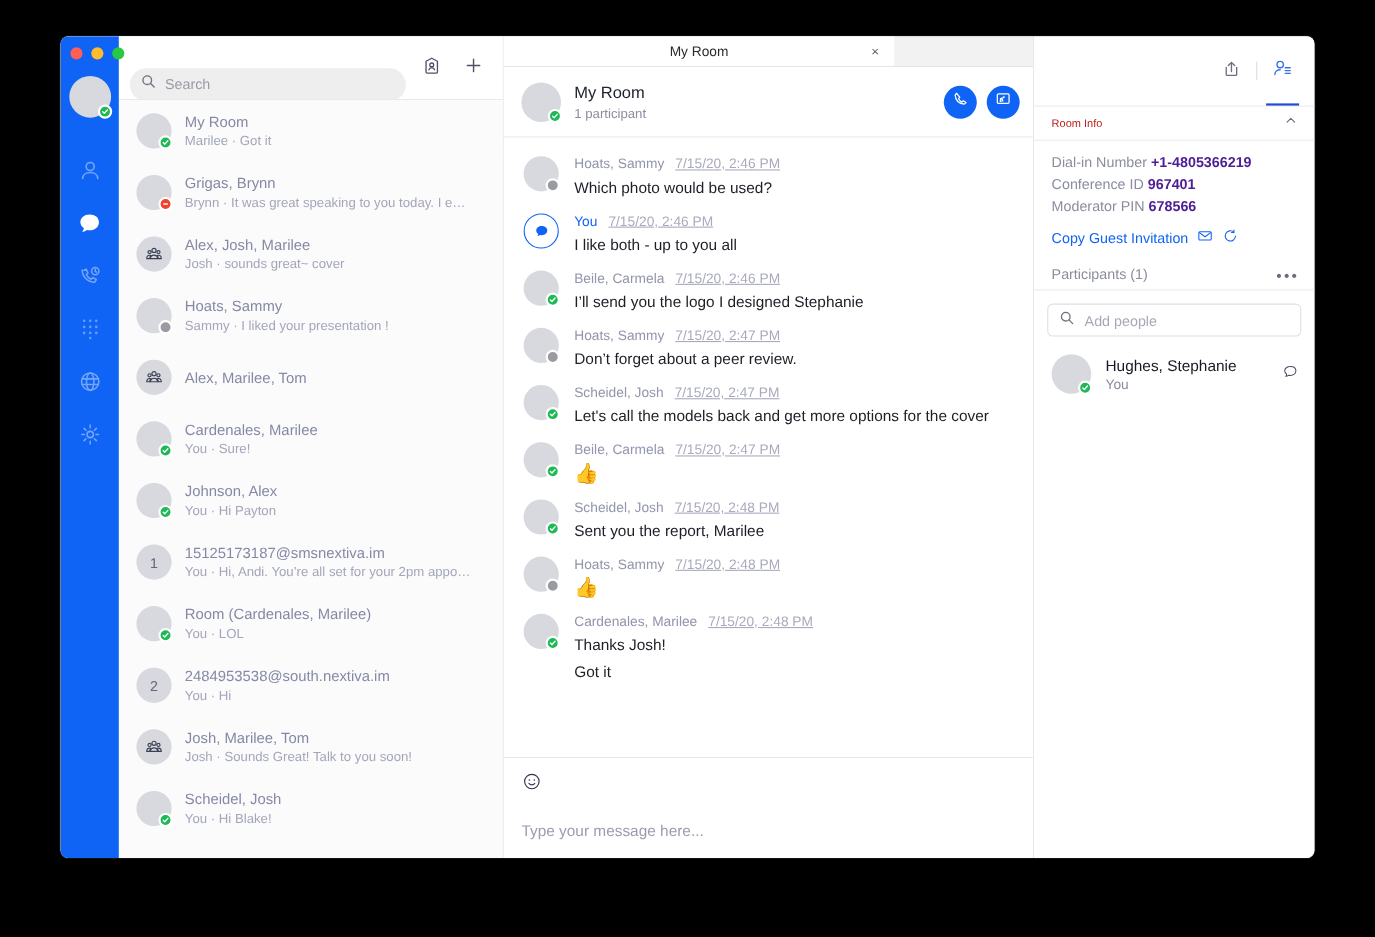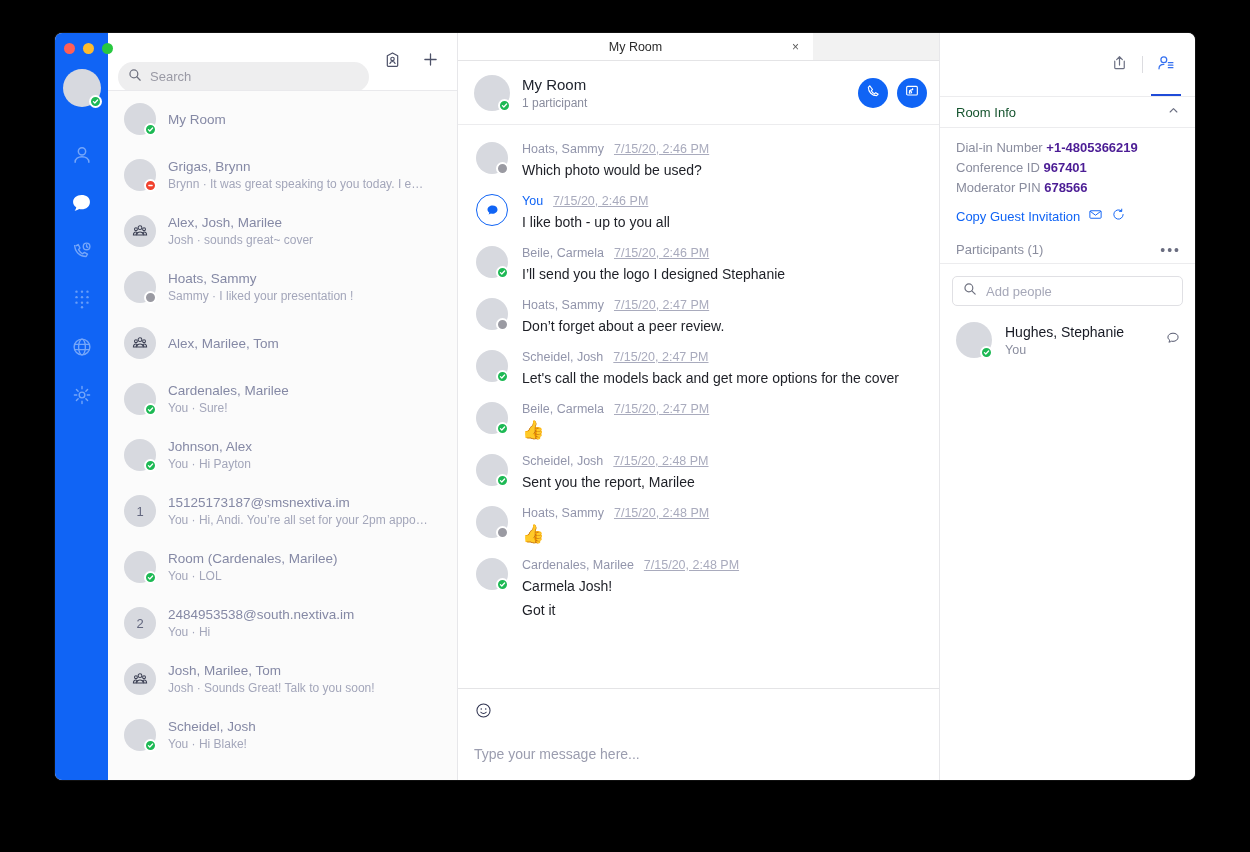--- a/index.html
+++ b/index.html
@@ -292,21 +292,21 @@
     background: #1f4bd8;
   }
   .room-info-hdr {
     height: 32px; flex: 0 0 32px;
     display: flex; align-items: center; justify-content: space-between;
     padding: 0 14px 0 16px;
     border-top: 1px solid #ececee;
     border-bottom: 1px solid #ececee;
     cursor: pointer;
   }
-  .room-info-title { font-size: 13px; color: #14532d; }
+  .room-info-title { font-size: 10px; color: #b91c1c; }
   .room-info-body { padding: 10px 16px 0 16px; }
   .info-line { font-size: 13px; line-height: 20px; }
   .info-label { color: #8a8d9e; }
   .info-value { color: #4c1d95; font-weight: bold; }
   .copy-invite {
     margin-top: 9px;
     display: flex; align-items: center; gap: 8px;
     font-size: 13px; color: #1064f5;
     cursor: pointer;
   }
@@ -454,20 +454,21 @@
           <div class="av av-32">
             <div class="pic p-steph"></div>
             <span class="badge online">
               <svg width="7" height="7" viewBox="0 0 10 10">
                 <path d="M2 5.2 L4 7.2 L8 2.8" stroke="#fff" stroke-width="1.8" fill="none" stroke-linecap="round" stroke-linejoin="round"></path>
               </svg>
             </span>
           </div>
           <div class="convo-meta">
             <div class="convo-title">My Room</div>
+            <div class="convo-sub">Marilee · Got it</div>
           </div>
         </div>
         <div class="convo-item">
           <div class="av av-32">
             <div class="pic p-brynn"></div>
             <span class="badge dnd">
               <svg width="7" height="7" viewBox="0 0 10 10">
                 <path d="M2.6 5 H7.4" stroke="#fff" stroke-width="1.8" stroke-linecap="round"></path>
               </svg>
             </span>
@@ -790,21 +791,21 @@
               <svg width="7" height="7" viewBox="0 0 10 10">
                 <path d="M2 5.2 L4 7.2 L8 2.8" stroke="#fff" stroke-width="1.8" fill="none" stroke-linecap="round" stroke-linejoin="round"></path>
               </svg>
             </span>
           </div>
           <div class="msg-body">
             <div class="msg-head">
               <span class="msg-author">Cardenales, Marilee</span>
               <span class="msg-time">7/15/20, 2:48 PM</span>
             </div>
-            <div class="msg-text">Carmela Josh!</div>
+            <div class="msg-text">Thanks Josh!</div>
             <div class="msg-text">Got it</div>
           </div>
         </div>
 
     </div>
 
     <div class="composer">
       <div class="composer-tools">
         <span>
           <svg width="19" height="19" viewBox="0 0 22 22" fill="none" stroke="#2f3350" stroke-width="1.2">

